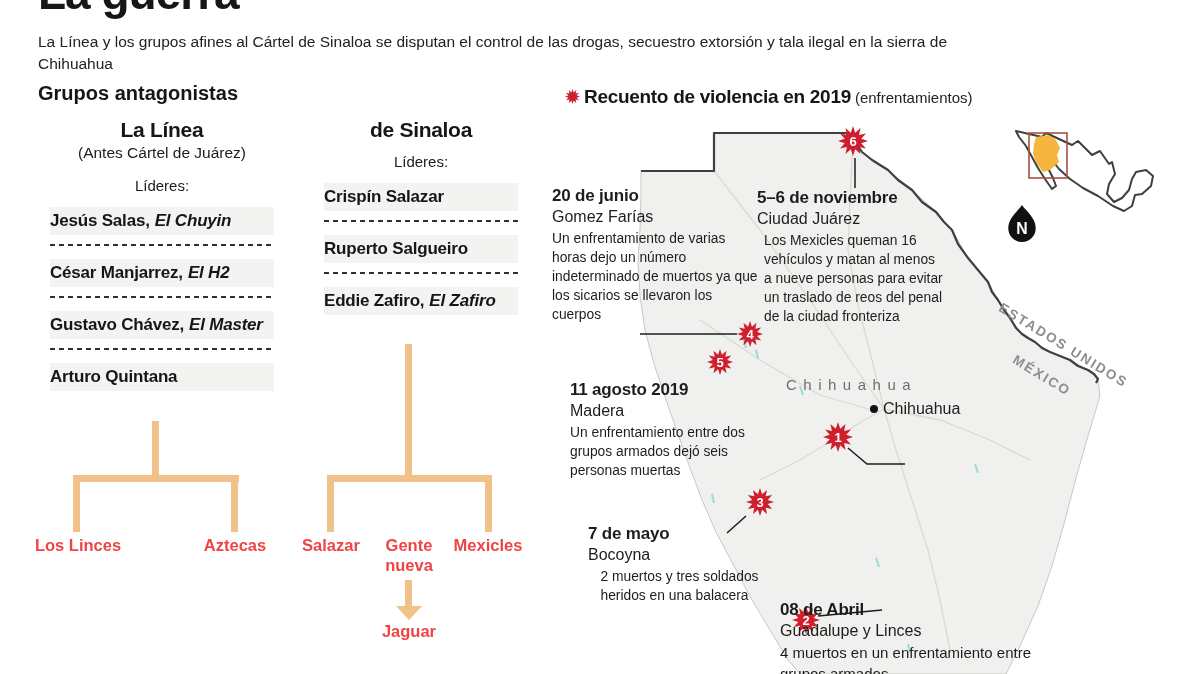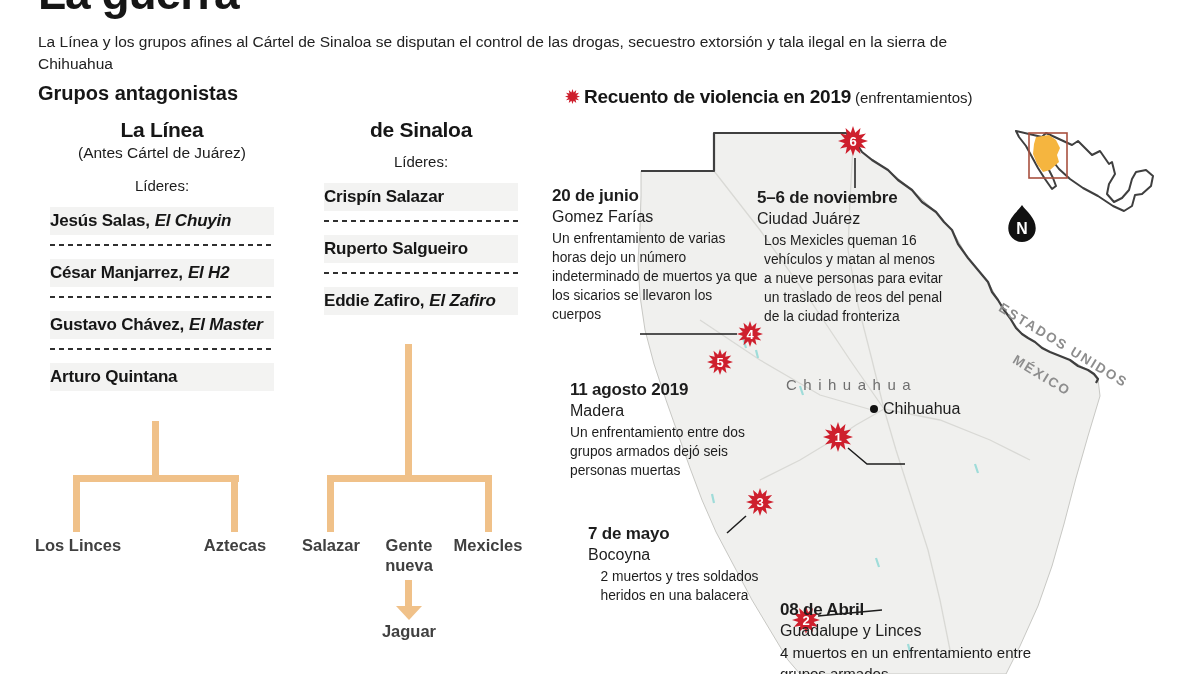--- a/index.html
+++ b/index.html
@@ -26,21 +26,21 @@
   .leaders-label{font-size:15px;margin-top:15px;color:#1c1c1c;}
   .leader-row{margin-top:13px;height:28px;display:flex;align-items:center;
               background:#f3f3f2;font-size:17px;font-weight:700;color:#161616;letter-spacing:-0.2px;}
   .leader-row .alias{font-style:italic;margin-left:5px;}
   .dashes{height:2px;margin-top:9px;
           background-image:repeating-linear-gradient(90deg,#2f2f2f 0 5px,transparent 5px 9px);}
 
   
   .tree{position:absolute;background:#f0c189;}
   .tree-label{position:absolute;width:120px;text-align:center;font-size:16.5px;font-weight:700;
-              color:#404040;line-height:1.2;}
+              color:#ef4444;line-height:1.2;}
   .arrow-head{position:absolute;width:0;height:0;border-left:13px solid transparent;
               border-right:13px solid transparent;border-top:14px solid #f0c189;}
 
   
   .map-svg{position:absolute;left:560px;top:110px;}
   .marker{position:absolute;display:flex;align-items:center;justify-content:center;}
   .marker svg{position:absolute;inset:0;width:100%;height:100%;}
   .marker-num{position:relative;color:#fff;font-size:13px;font-weight:700;}
   .event{position:absolute;text-align:left;color:#1d1d1d;}
   .ev-date{font-size:17px;font-weight:800;letter-spacing:-0.2px;}

